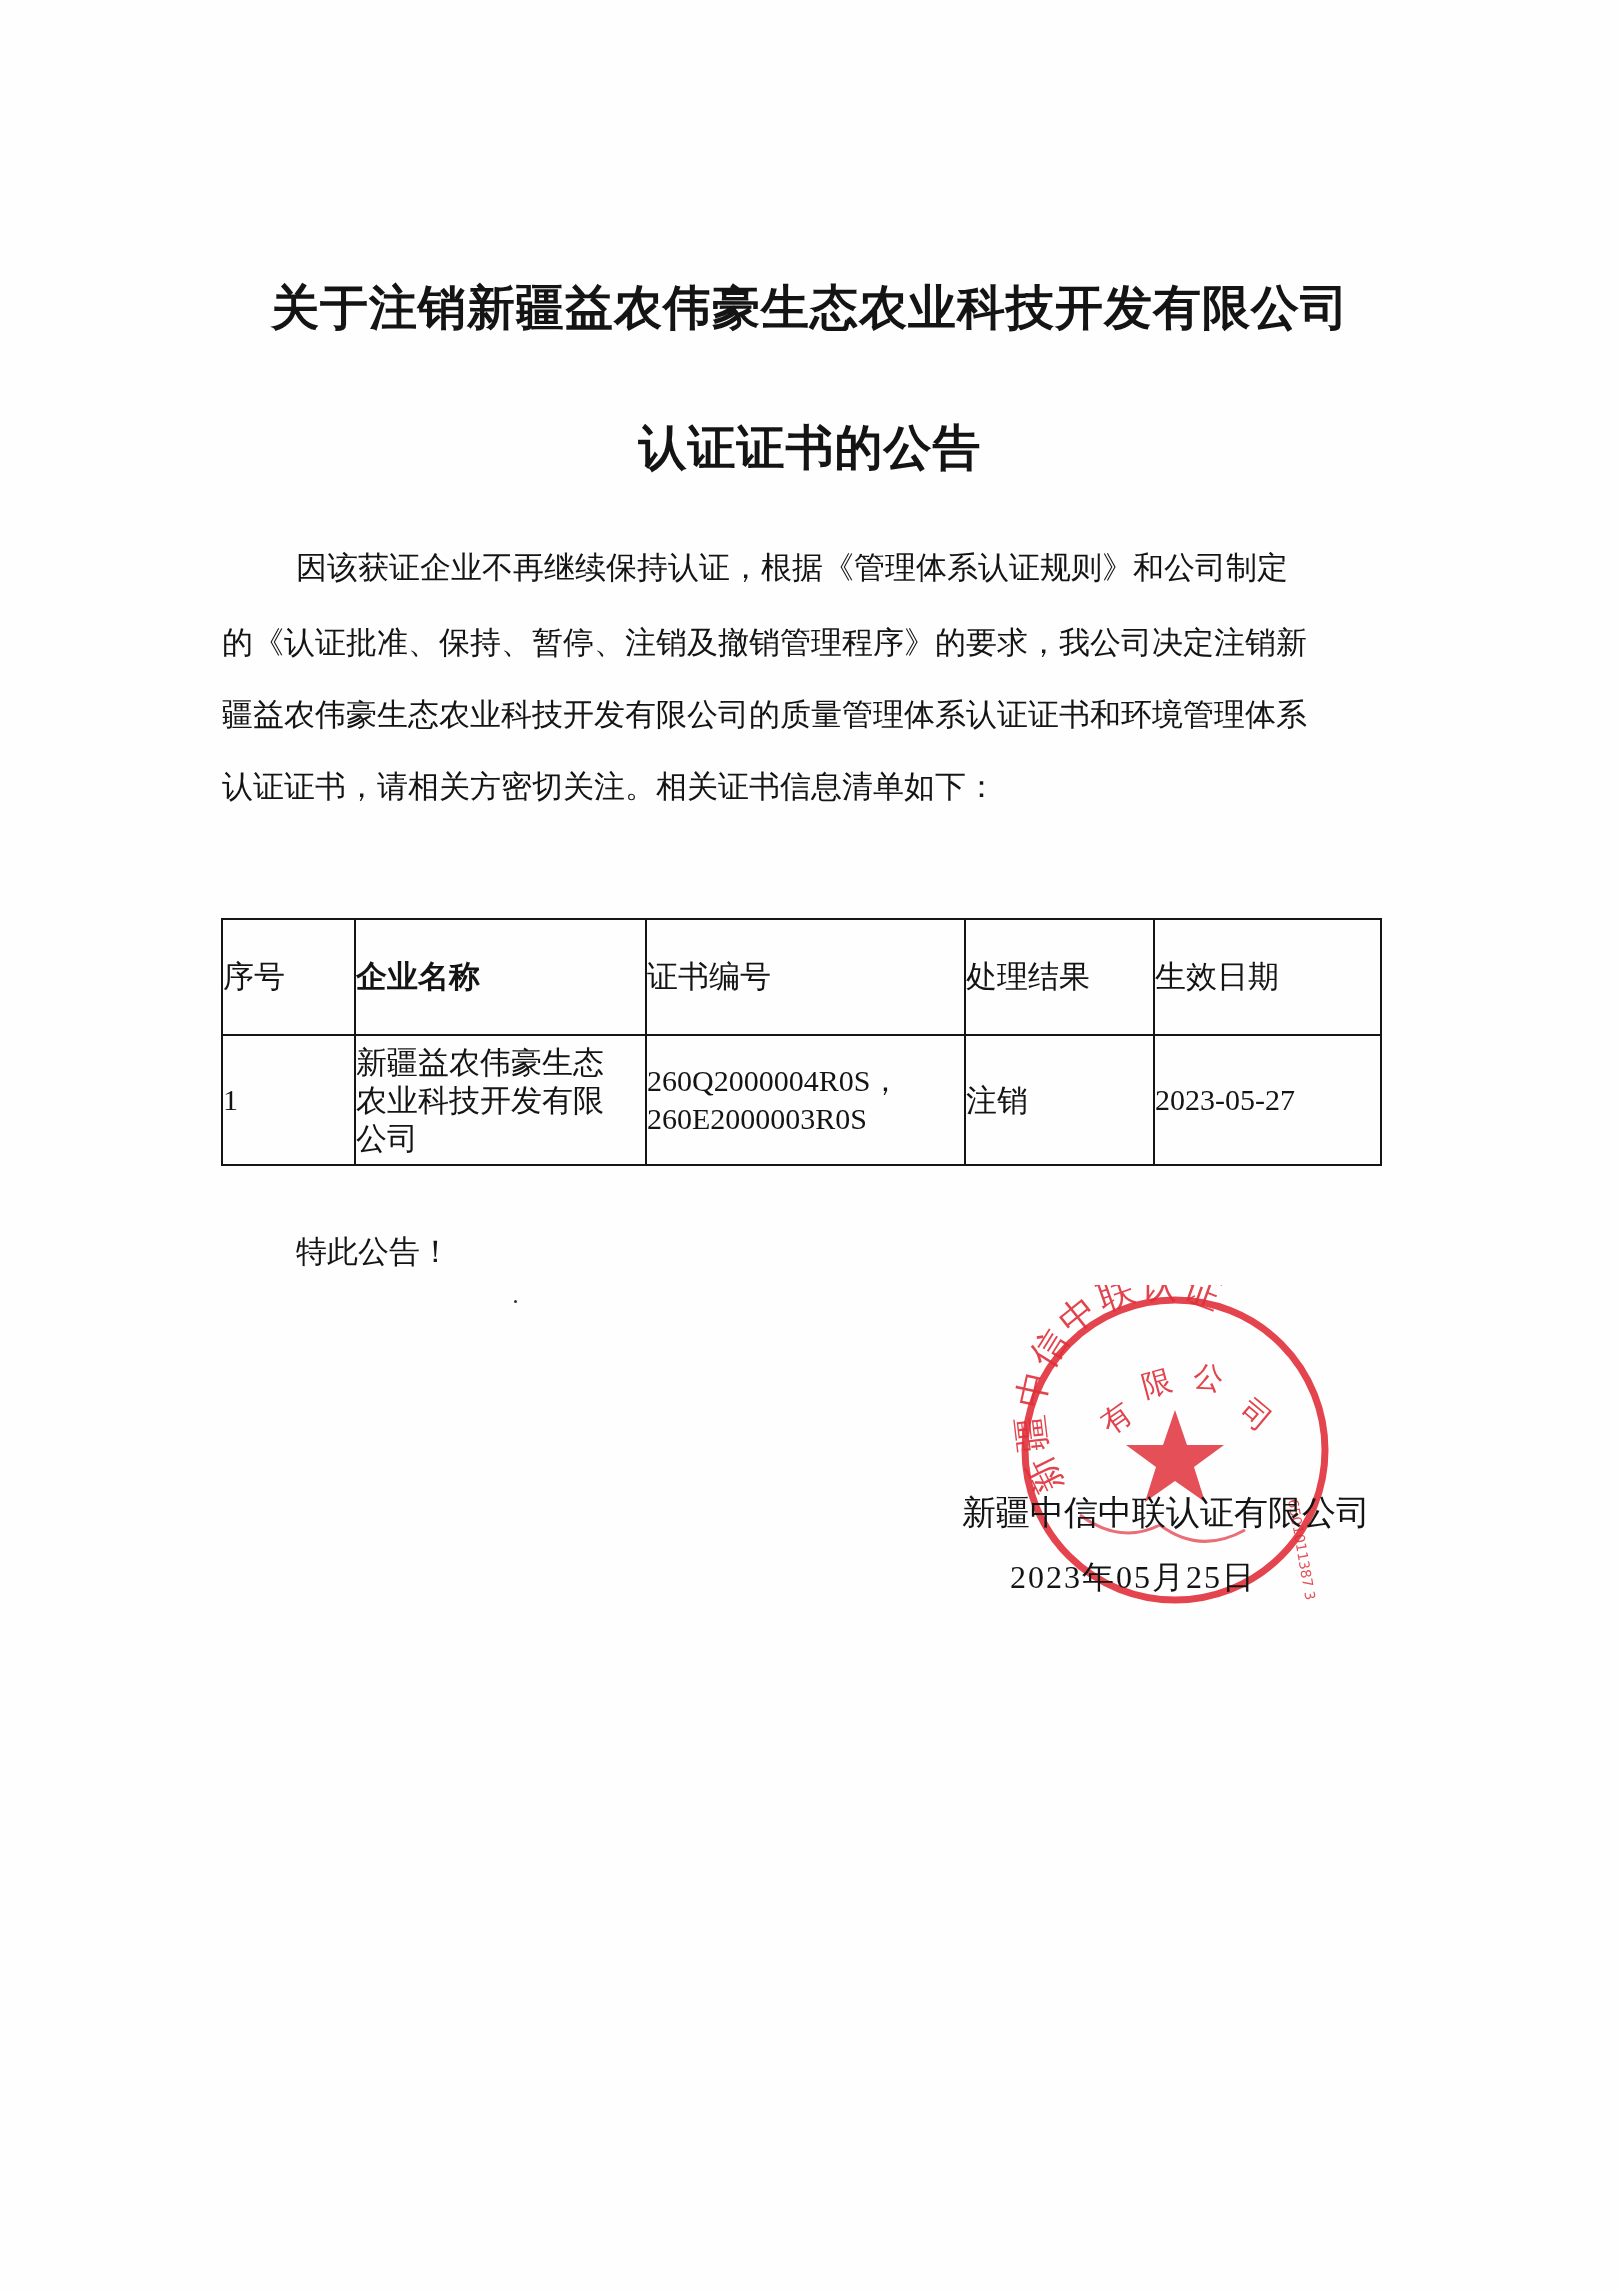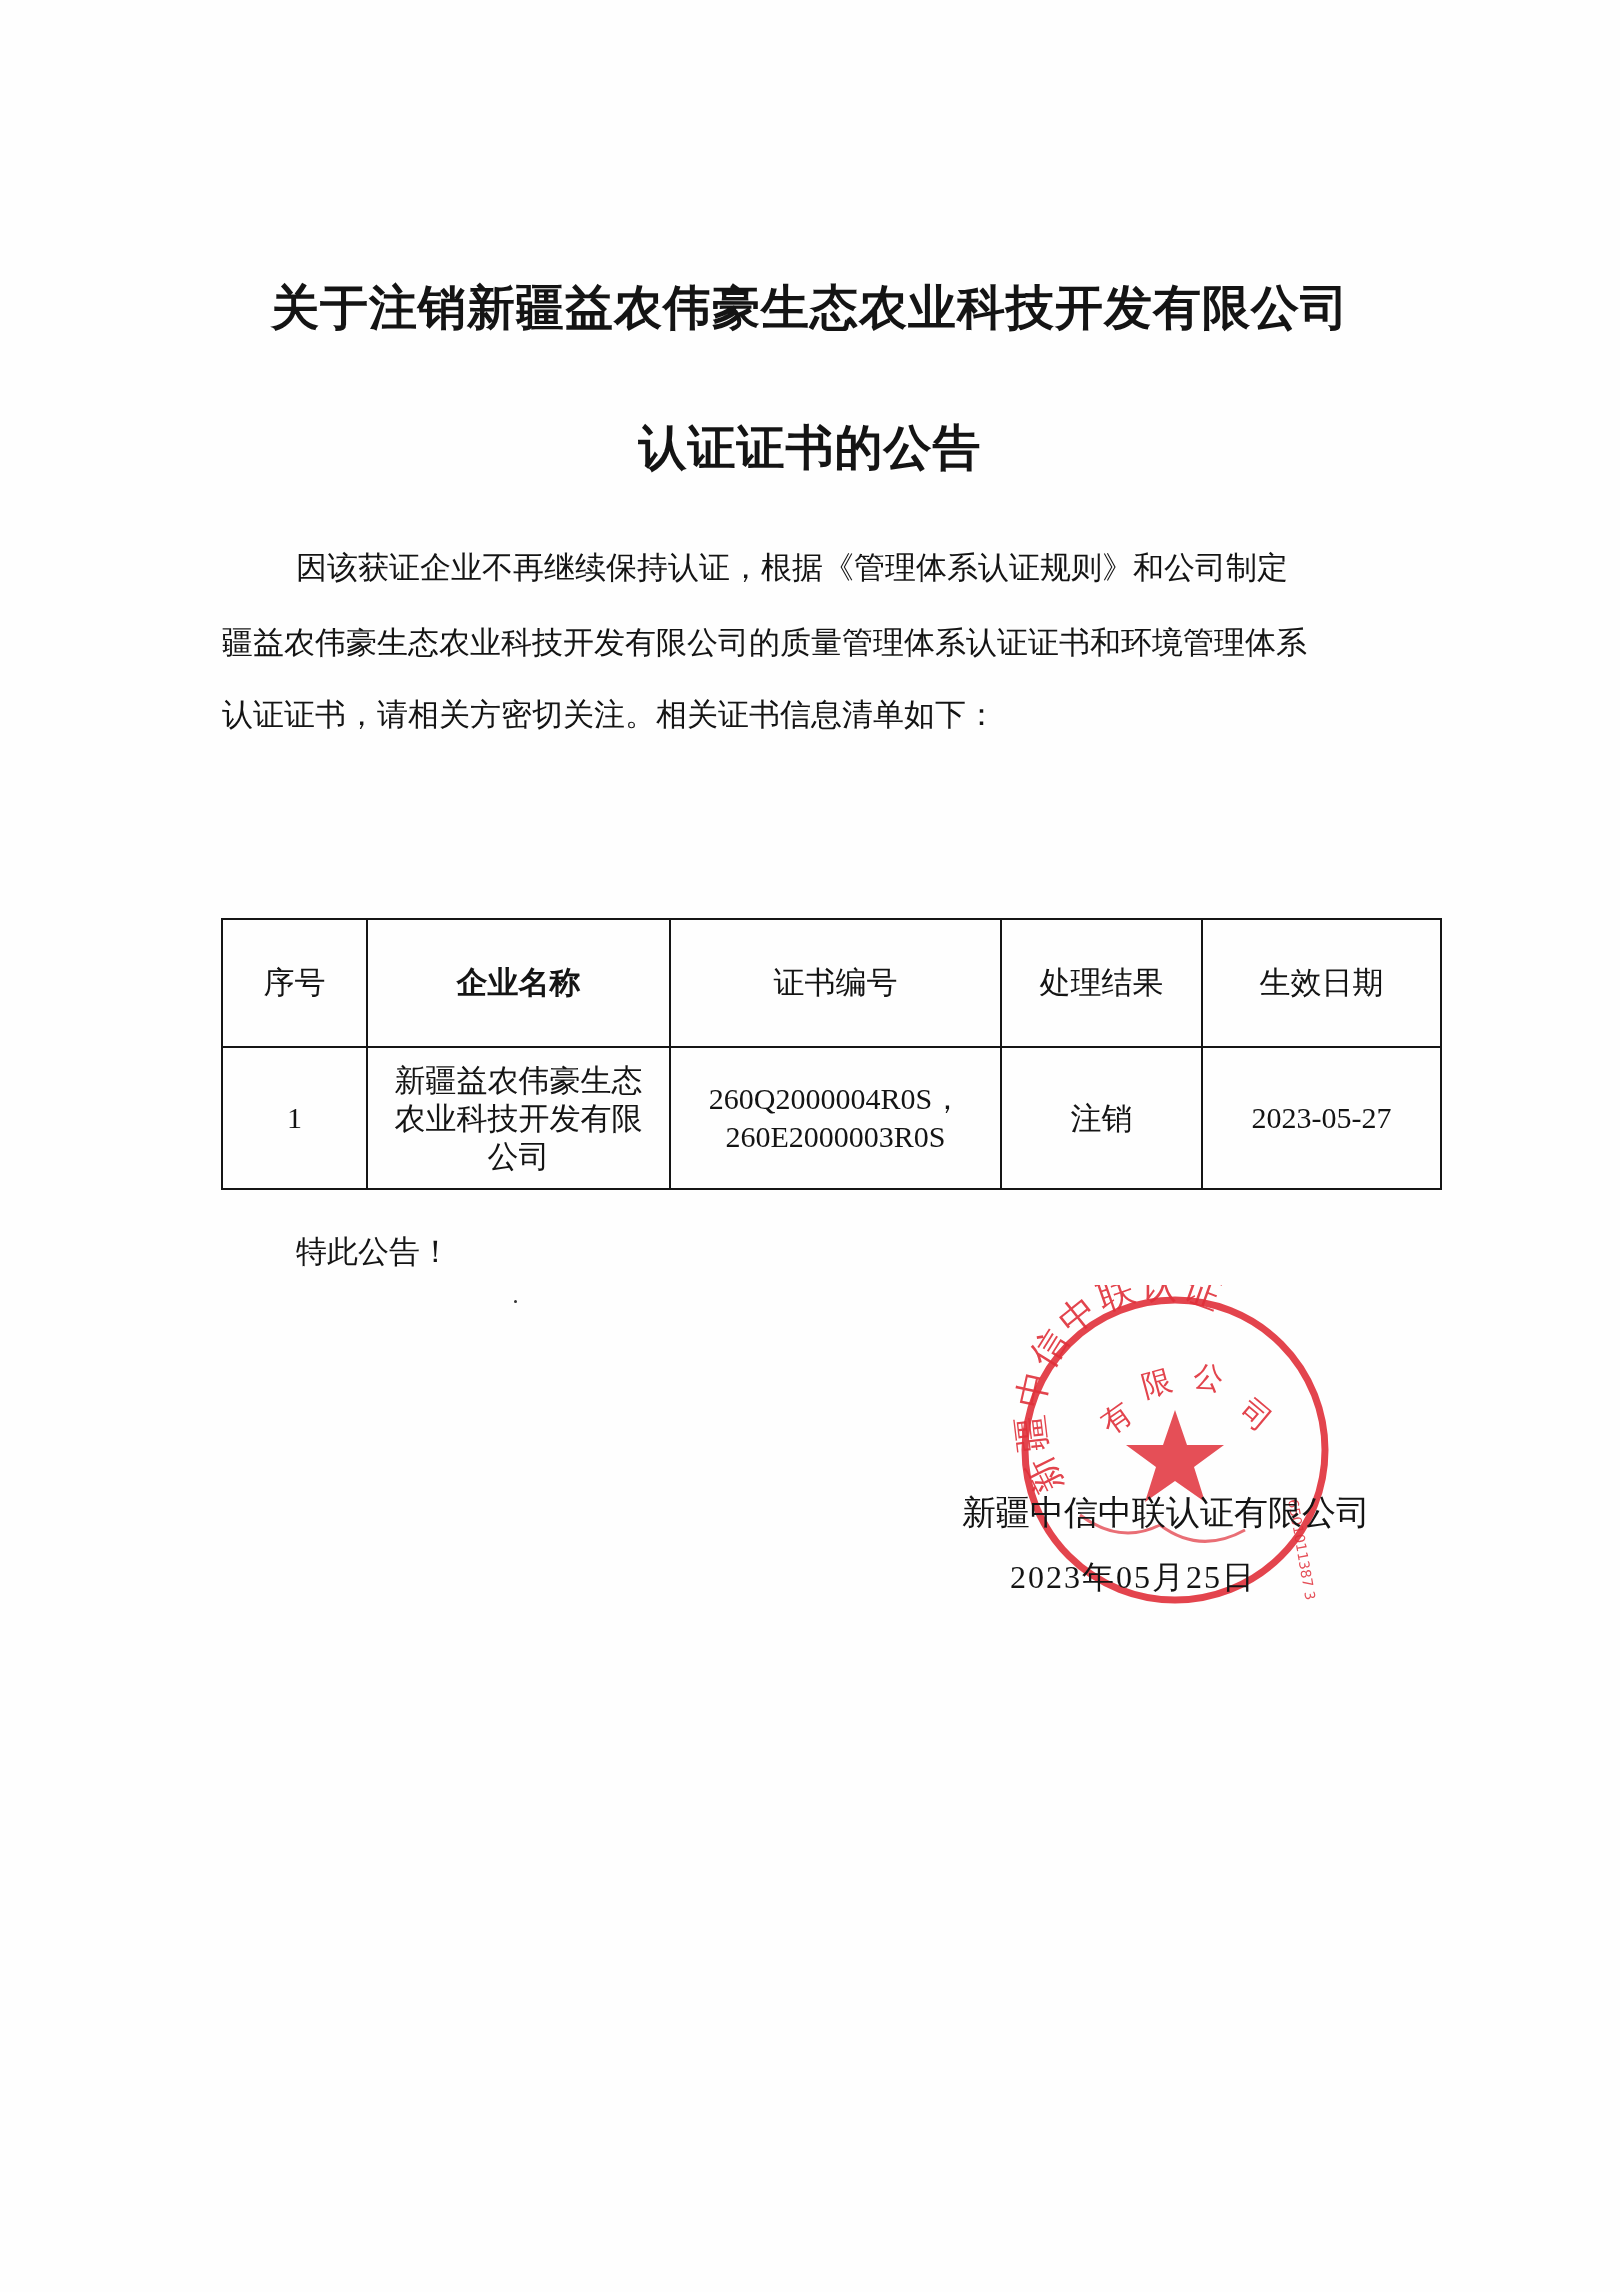--- a/index.html
+++ b/index.html
@@ -18,41 +18,42 @@
     position: absolute; left: 222px; width: 1160px;
     font-size: 31px; line-height: 72px; text-align: justify;
   }
   .para p { margin: 0; }
   .para .indent { padding-left: 74px; font-family: Liberation Mono, monospace; }
   table.certs {
     position: absolute; left: 221px; top: 918px;
     border-collapse: collapse; font-size: 31px;
   }
   table.certs td, table.certs th {
-    border: 2.5px solid #151515; text-align: center; font-weight: normal;
-    padding: 6px;
+    border: 2.5px solid #151515; text-align: left; font-weight: normal;
+    padding: 0;
   }
   table.certs th { height: 114px; }
   table.certs td { height: 128px; line-height: 38px; }
   .mono { font-family: "Liberation Serif", "DejaVu Serif", serif; font-size: 30px; }
   .closing { position: absolute; left: 296px; top: 1207px; font-size: 31px; margin-top: 24px; }
   .dot { position: absolute; left: 514px; top: 1300px; width: 3px; height: 3px; background: #333; border-radius: 50%; }
   .stamp { position: absolute; left: 1010px; top: 1285px; width: 330px; height: 330px; }
   .sign { position: absolute; font-size: 34px; }
   #sign-org { left: 962px; top: 1490px; letter-spacing: 0px; }
   #sign-date { left: 1010px; top: 1556px; font-family: "Liberation Serif", "DejaVu Serif", serif; font-size: 32px; letter-spacing: 2px; }
 </style>
 </head>
 <body>
 
 <div class="title" id="title1">关于注销新疆益农伟豪生态农业科技开发有限公司</div>
 <div class="title" id="title2">认证证书的公告</div>
 
 <div class="para" style="top:534px;">
   <p class="indent">因该获证企业不再继续保持认证，根据《管理体系认证规则》和公司制定</p>
+  <p>的《认证批准、保持、暂停、注销及撤销管理程序》的要求，我公司决定注销新</p>
   <p>疆益农伟豪生态农业科技开发有限公司的质量管理体系认证证书和环境管理体系</p>
   <p>认证证书，请相关方密切关注。相关证书信息清单如下：</p>
 </div>
 
 <table class="certs">
   <thead>
     <tr>
       <th style="width:131px;">序号</th>
       <th style="width:289px;font-weight:bold;">企业名称</th>
       <th style="width:317px;border-radius:22px;">证书编号</th>

